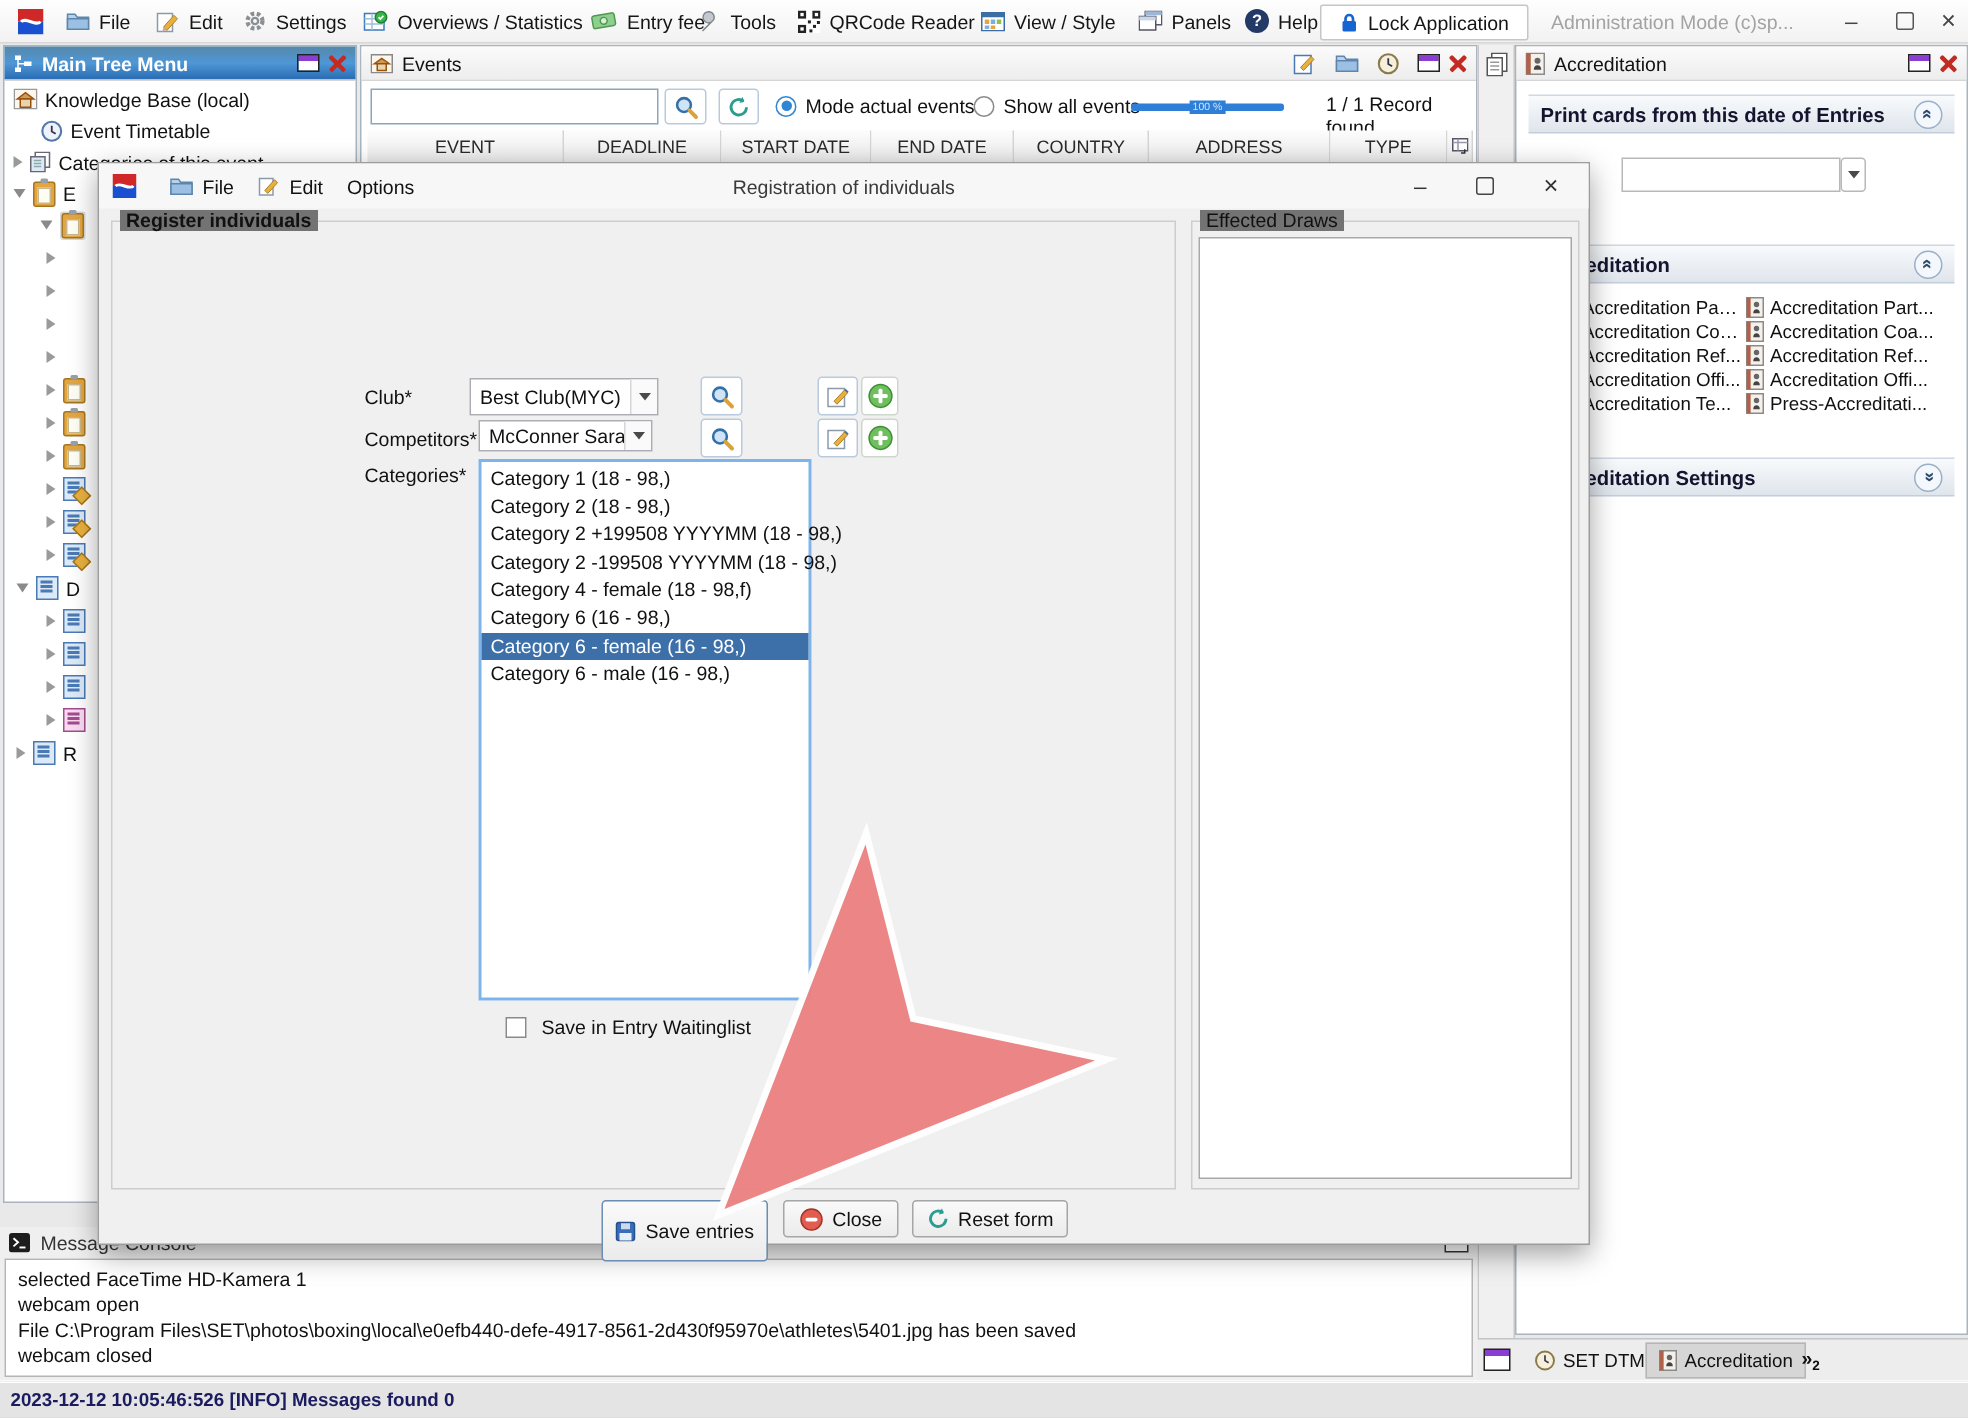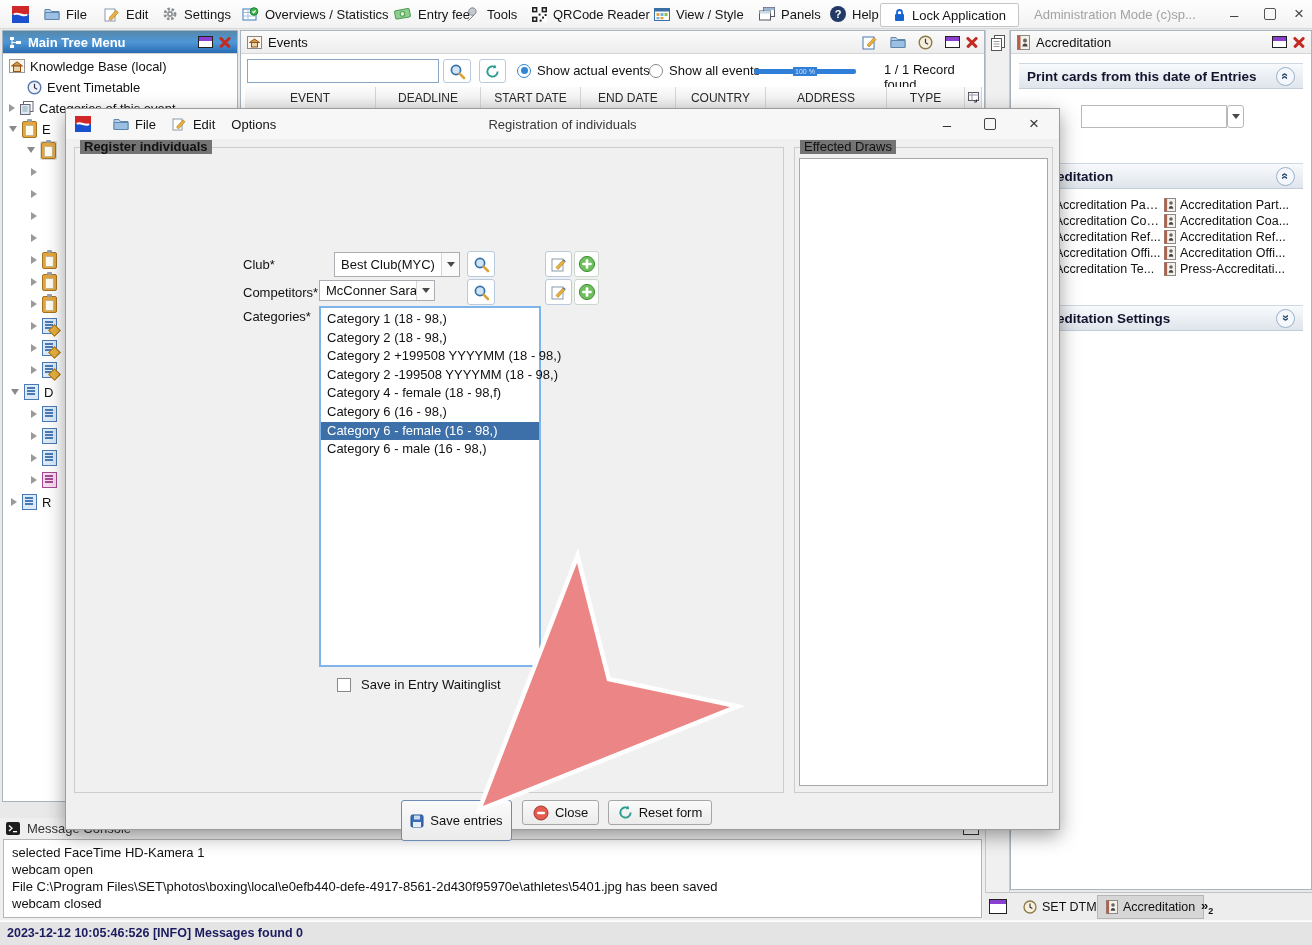--- a/index.html
+++ b/index.html
@@ -334,21 +334,21 @@
         </svg>
     </div>
     <div class="sqbtn abs" style="left:238px;top:28px;width:27px;height:24px">
       <svg width="15" height="15" viewBox="0 0 16 16">
           <path d="M13.5 8a5.5 5.5 0 1 1-2.2-4.4" fill="none" stroke="#2a9d8f" stroke-width="2"></path>
           <path d="M10.6.6l1.4 3.4-3.6.9z" fill="#2a9d8f"></path>
         </svg>
     </div>
     <div class="abs flex" style="left:276px;top:32px;gap:6px">
       <span class="radio sel"></span>
-      <span>Show actual events</span>
+      <span>Mode actual events</span>
     </div>
     <div class="abs flex" style="left:408px;top:32px;gap:6px">
       <span class="radio"></span>
       <span>Show all events</span>
     </div>
     <div class="abs" style="left:513px;top:38px;width:102px;height:5px;border-radius:2px;background:#2f7ed8">
       <span style="position:absolute;left:50%;top:-2px;transform:translateX(-50%);font-size:7px;color:#cfe2f6;background:#2f7ed8;padding:0 2px;line-height:9px">100 %</span>
     </div>
     <span class="abs" style="left:643px;top:31px">1 / 1 Record found</span>
 
@@ -601,21 +601,21 @@
 
     <div class="grp" style="left:8px;top:38px;width:710px;height:646px"></div>
     <span class="grp-lbl" style="left:14px;top:31px;font-weight:bold">Register individuals</span>
 
     <div class="grp" style="left:728px;top:38px;width:259px;height:646px">
       <div class="abs" style="left:4px;top:10px;right:4px;bottom:6px;background:#fff;border:1px solid #a8a8a8"></div>
     </div>
     <span class="grp-lbl" style="left:734px;top:31px">Effected Draws</span>
 
     <span class="abs" style="left:177px;top:148px">Club*</span>
-    <div class="combo" style="left:268px;top:143px;width:126px;height:25px">
+    <div class="combo" style="left:247px;top:143px;width:126px;height:25px">
       <span class="val">Best Club(MYC)</span>
       <span class="dd">
           <span class="tri-d"></span>
         </span>
     </div>
     <div class="sqbtn abs" style="left:401px;top:142px;width:28px;height:26px">
       <svg width="17" height="17">
           <circle cx="7" cy="7" r="4.6" fill="#cfe4f7" stroke="#3470a8" stroke-width="1.7"></circle>
           <line x1="10.6" y1="10.6" x2="15" y2="15" stroke="#d9a23a" stroke-width="2.6" stroke-linecap="round"></line>
         </svg>

